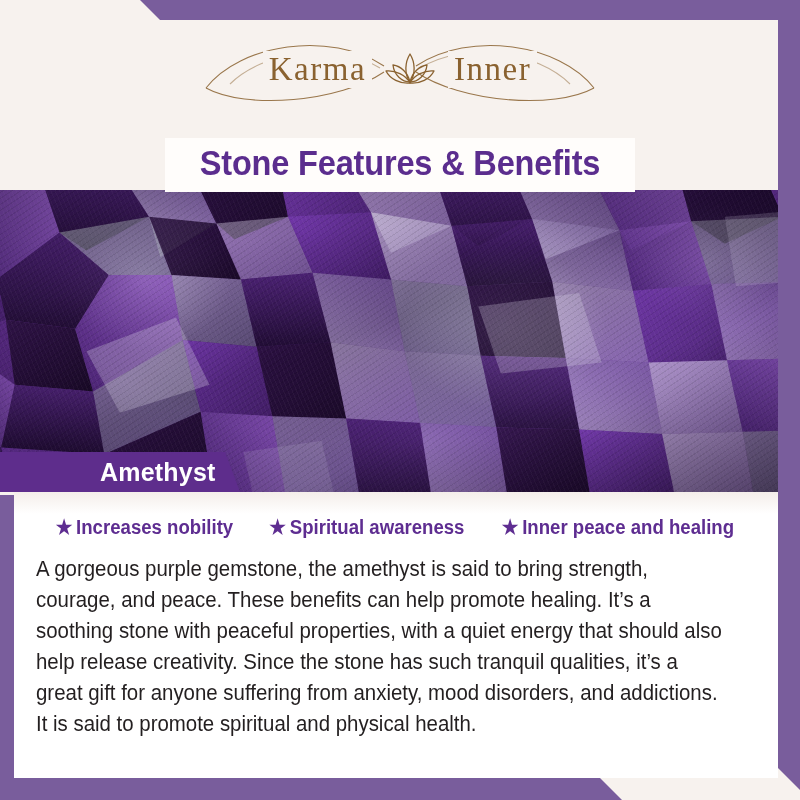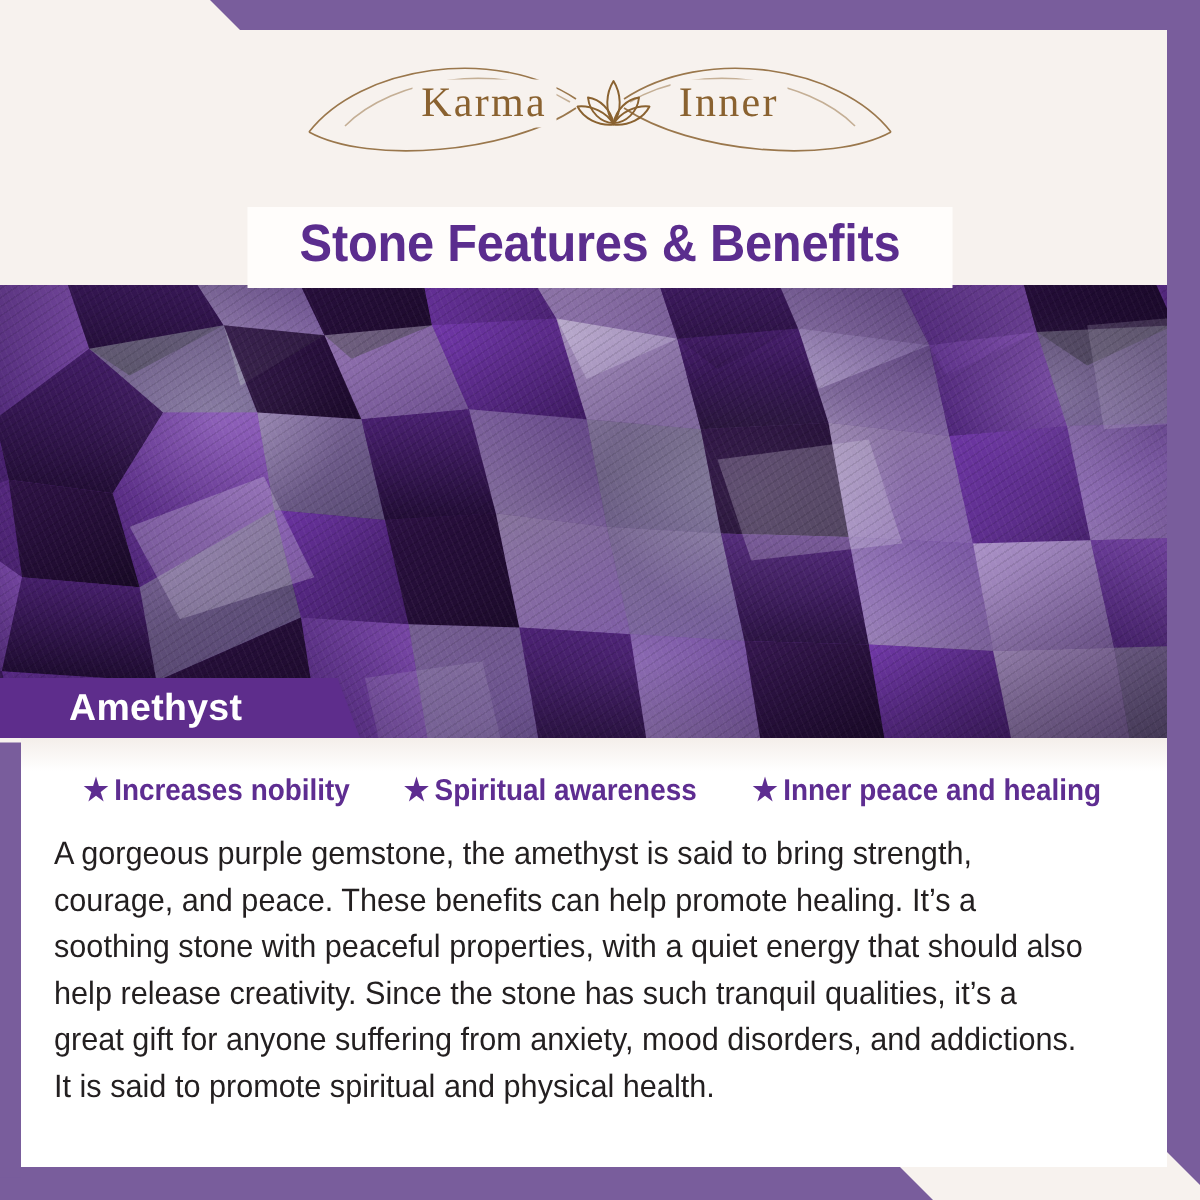--- a/index.html
+++ b/index.html
@@ -73,21 +73,21 @@
     position: absolute;
     inset: 0;
     pointer-events: none;
   }
   .logo-text {
     position: relative;
     display: flex;
     align-items: center;
     gap: 10px;
     font-family: "Liberation Serif", serif;
-    font-size: 28px;
+    font-size: 33px;
     letter-spacing: 1.5px;
     color: #8A6230;
     z-index: 2;
   }
   .logo-word {
     background: #F7F2EE;
     padding: 0 6px;
   }
   .logo-lotus {
     width: 56px; height: 42px;
@@ -165,21 +165,21 @@
     clip-path: polygon(0 0, 225px 0, 240px 40px, 0 40px);
     display: flex;
     align-items: center;
     z-index: 4;
   }
   .stone-banner-label {
     color: #FFFFFF;
     font-size: 25px;
     font-weight: bold;
     letter-spacing: 0.2px;
-    padding-left: 46px;
+    padding-left: 100px;
   }
 
   
   .content {
     position: absolute;
     top: 492px; left: 14px;
     width: 764px; height: 286px;
     background: #FFFFFF;
     z-index: 3;
   }

